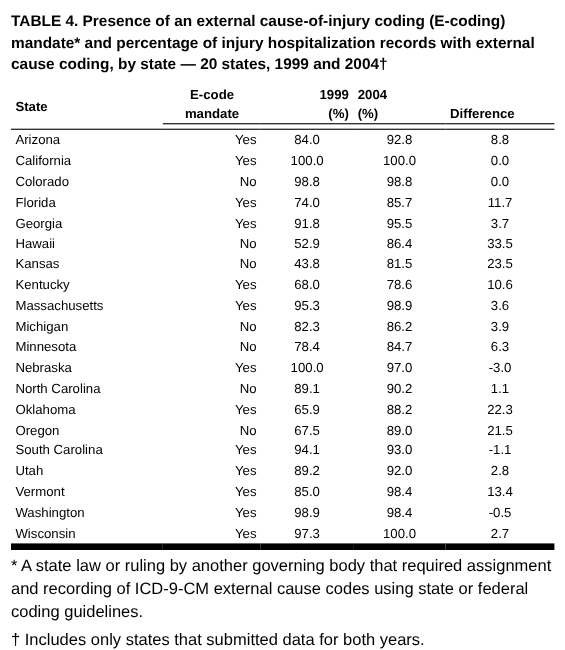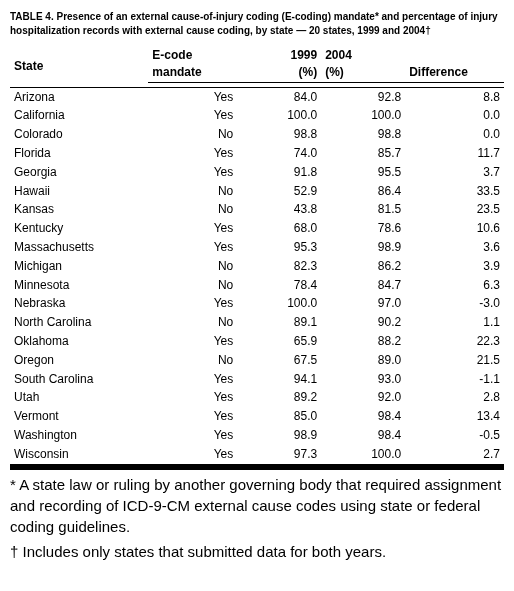--- a/index.html
+++ b/index.html
@@ -12,40 +12,40 @@
       font-size: 12px;
       background: #ffffff;
       padding: 10px;
       width: 514px;
       min-height: 591px;
     }
     .table-container {
       width: 100%;
     }
     .table-title {
-      font-size: 10px;
+      font-size: 14px;
       font-weight: bold;
       margin-bottom: 8px;
       line-height: 1.4;
     }
     table {
       width: 100%;
       border-collapse: collapse;
     }
     th, td {
       padding: 1px 4px;
       text-align: left;
       font-size: 12px;
       line-height: 1.4;
     }
     th {
       font-weight: bold;
     }
     td.num, th.num {
-      text-align: right;
+      text-align: center;
     }
     .header-row th {
       border-top: 1px solid #000;
       border-bottom: 1px solid #000;
       padding-top: 2px;
       padding-bottom: 2px;
     }
     .last-data-row td {
       border-bottom: 6px solid #000000;
     }
@@ -63,21 +63,21 @@
   </style>
 </head>
 <body>
 
 <div class="table-container">
   <div class="table-title">TABLE 4. Presence of an external cause-of-injury coding (E-coding) mandate* and percentage of injury hospitalization records with external cause coding, by state — 20 states, 1999 and 2004†</div>
   <table>
     <thead>
       <tr>
         <th class="col-state" rowspan="2">State</th>
-        <th class="col-ecode" style="text-align:left; vertical-align:bottom;">E-code<br>mandate</th>
+        <th class="col-ecode" style="text-align:center; vertical-align:bottom;">E-code<br>mandate</th>
         <th class="col-1999" style="text-align:right; vertical-align:bottom;">1999<br>(%)</th>
         <th class="col-2004" style="text-align:left; vertical-align:bottom;">2004<br>(%)</th>
         <th class="col-diff" style="text-align:left; vertical-align:bottom;">Difference</th>
       </tr>
       <tr class="header-row" style="border-top:1px solid #000; border-bottom:1px solid #000;">
         <th style="border-top:1px solid #000; border-bottom:1px solid #000;"></th>
         <th style="border-top:1px solid #000; border-bottom:1px solid #000;"></th>
         <th style="border-top:1px solid #000; border-bottom:1px solid #000;"></th>
         <th style="border-top:1px solid #000; border-bottom:1px solid #000;"></th>
       </tr>

